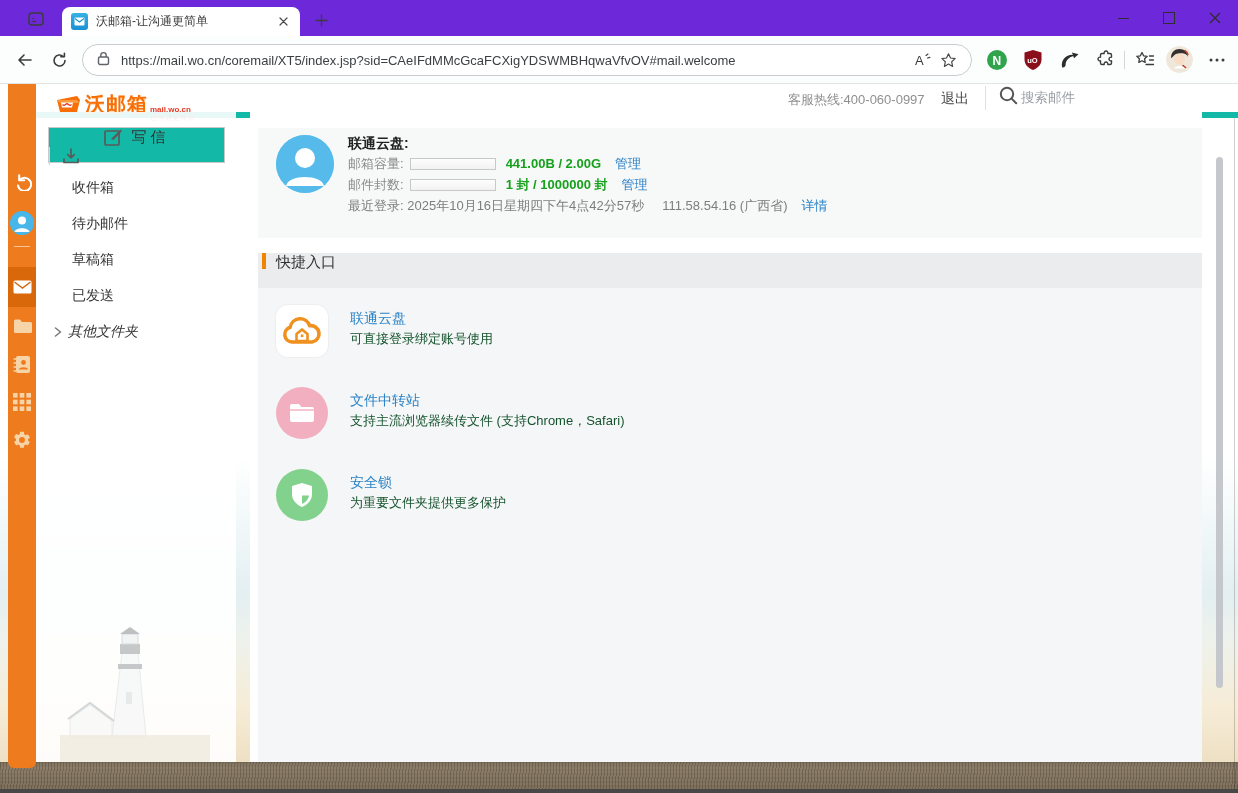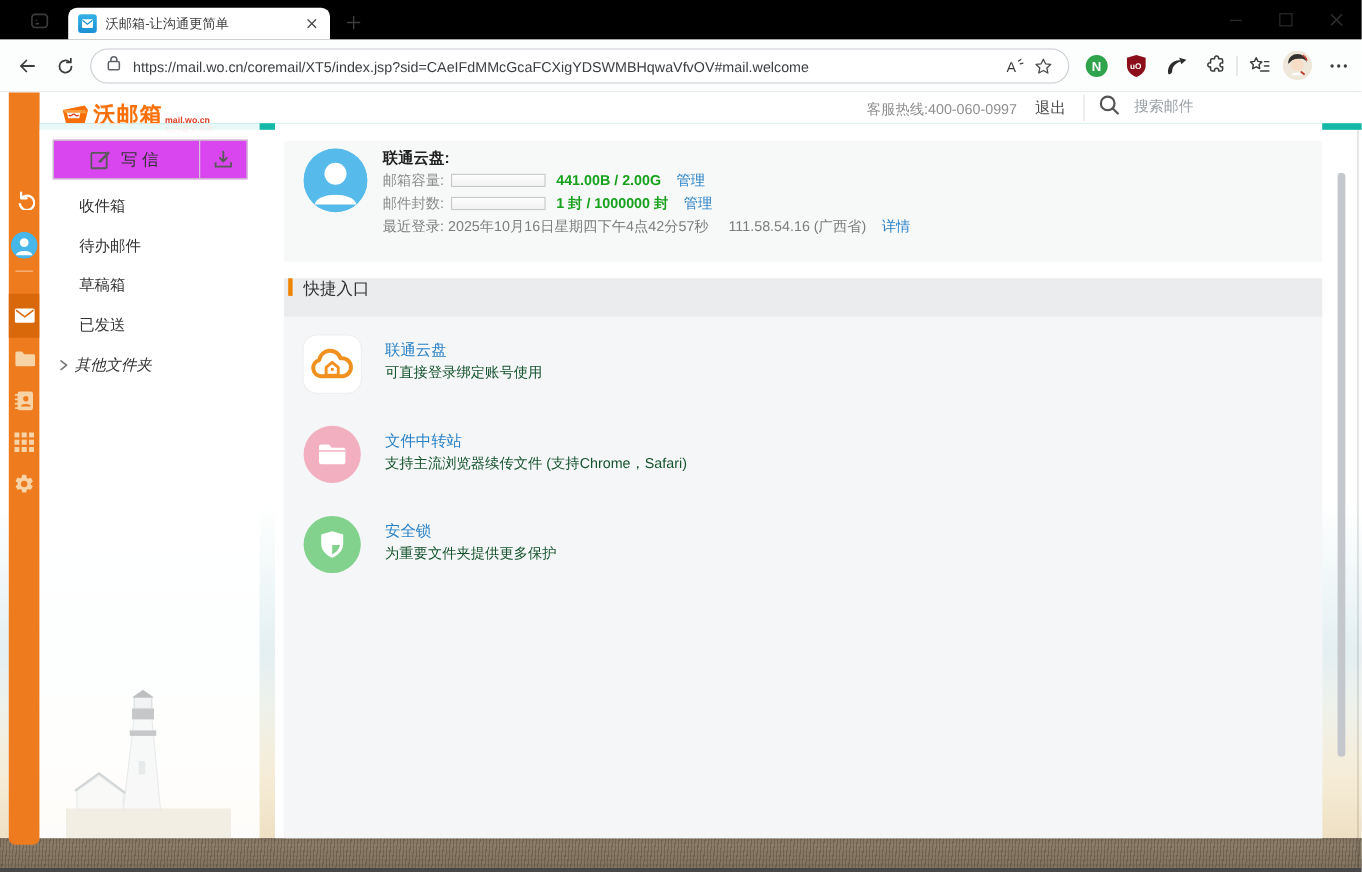--- a/index.html
+++ b/index.html
@@ -2,21 +2,21 @@
 <html><head>
 <meta charset="utf-8">
 <title>recreation</title>
 <style>
   html,body{margin:0;padding:0;}
   body{width:1238px;height:793px;position:relative;overflow:hidden;
        font-family:"Liberation Sans","DejaVu Sans",sans-serif;
        background:#fff;-webkit-font-smoothing:antialiased;}
 
   
-  .tabbar{position:absolute;left:0;top:0;width:1238px;height:36px;background:#000000;}
+  .tabbar{position:absolute;left:0;top:0;width:1238px;height:36px;background:#6d28d9;}
   .tab-actions{position:absolute;left:24px;top:7px;width:24px;height:24px;border-radius:5px;
                display:flex;align-items:center;justify-content:center;cursor:pointer;}
   .tab{position:absolute;left:62px;top:7px;width:238px;height:29px;background:#fff;
        border-radius:8px 8px 0 0;display:flex;align-items:center;padding:0 9px;box-sizing:border-box;}
   .favicon{width:17px;height:17px;border-radius:3px;background:linear-gradient(#36b1e6,#1b8fd4);
            display:flex;align-items:center;justify-content:center;flex:none;}
   .tab-title{flex:1;margin-left:8px;font-size:12px;color:#3c3c3c;white-space:nowrap;
              overflow:hidden;text-overflow:ellipsis;}
   .tab-close{width:16px;height:16px;border-radius:4px;display:flex;align-items:center;
              justify-content:center;flex:none;cursor:pointer;}
@@ -68,39 +68,39 @@
   .logo-text{font-size:20px;font-weight:bold;color:#f86f08;letter-spacing:1px;
              text-shadow:0 1px 0 rgba(250,140,30,.4);}
   .logo-side{display:flex;flex-direction:column;margin-left:2px;margin-top:19px;}
   .logo-domain{font-size:8px;font-weight:bold;color:#e23b24;line-height:9px;}
   .logo-slogan{font-size:7px;color:#e23b24;line-height:8px;letter-spacing:.5px;}
   .hotline{position:absolute;left:752px;top:7px;font-size:13px;color:#8f8f8f;}
   .logout{position:absolute;left:905px;top:6px;font-size:14px;color:#444;cursor:pointer;}
   .hdr-divider{position:absolute;left:949px;top:2px;width:1px;height:24px;background:#e0e0e0;}
   .search-box{position:absolute;left:962px;top:1px;display:flex;align-items:center;}
   .search-input{border:none;outline:none;background:transparent;font-size:13.5px;color:#444;
-                margin-left:10px;width:180px;
-                font-family:Liberation Mono, monospace;}
+                margin-left:0;width:180px;
+                font-family:Liberation Serif, serif;}
   .search-input::placeholder{color:#9aa0a6;}
 
   
   .rail{position:absolute;left:8px;top:84px;width:28px;height:684px;background:#ee7b1d;
         border-radius:0 0 6px 6px;}
   .rail-icon{position:absolute;left:0;width:28px;display:flex;align-items:center;
              justify-content:center;cursor:pointer;}
   .rail-divider{position:absolute;left:6px;top:162px;width:16px;height:1px;background:rgba(255,255,255,.55);}
   .rail-sel{position:absolute;left:0;top:183px;width:28px;height:40px;background:#d9680b;}
   .rail-avatar{width:24px;height:24px;border-radius:50%;background:#47b6e8;display:flex;
                align-items:center;justify-content:center;overflow:hidden;}
 
   
   .sidebar{position:absolute;left:36px;top:112px;width:200px;height:650px;
            background:rgba(255,255,255,.90);}
-  .compose-group{position:absolute;left:12px;top:15px;width:177px;height:36px;background:#d946ef;
-                 border:1px solid #c9c9c9;box-sizing:border-box;display:flex;}
+  .compose-group{position:absolute;left:12px;top:15px;width:177px;height:36px;background:#14b8a6;
+                 border:1px solid #c9c9c9;box-sizing:border-box;display:flex;flex-direction:column;}
   .compose-btn{flex:1;display:flex;align-items:center;justify-content:center;gap:9px;
                cursor:pointer;font-size:15px;color:#333;letter-spacing:4px;}
   .fetch-btn{width:42px;border-left:1px solid #d4d4d4;display:flex;align-items:center;
              justify-content:center;cursor:pointer;}
   .folder-list{position:absolute;left:0;top:58px;width:200px;}
   .folder-item{height:36px;display:flex;align-items:center;padding-left:36px;font-size:14px;
                color:#333;cursor:pointer;}
   .folder-item.other{padding-left:18px;gap:6px;font-style:italic;}
   .lighthouse{position:absolute;left:24px;top:510px;opacity:.38;pointer-events:none;}
 

